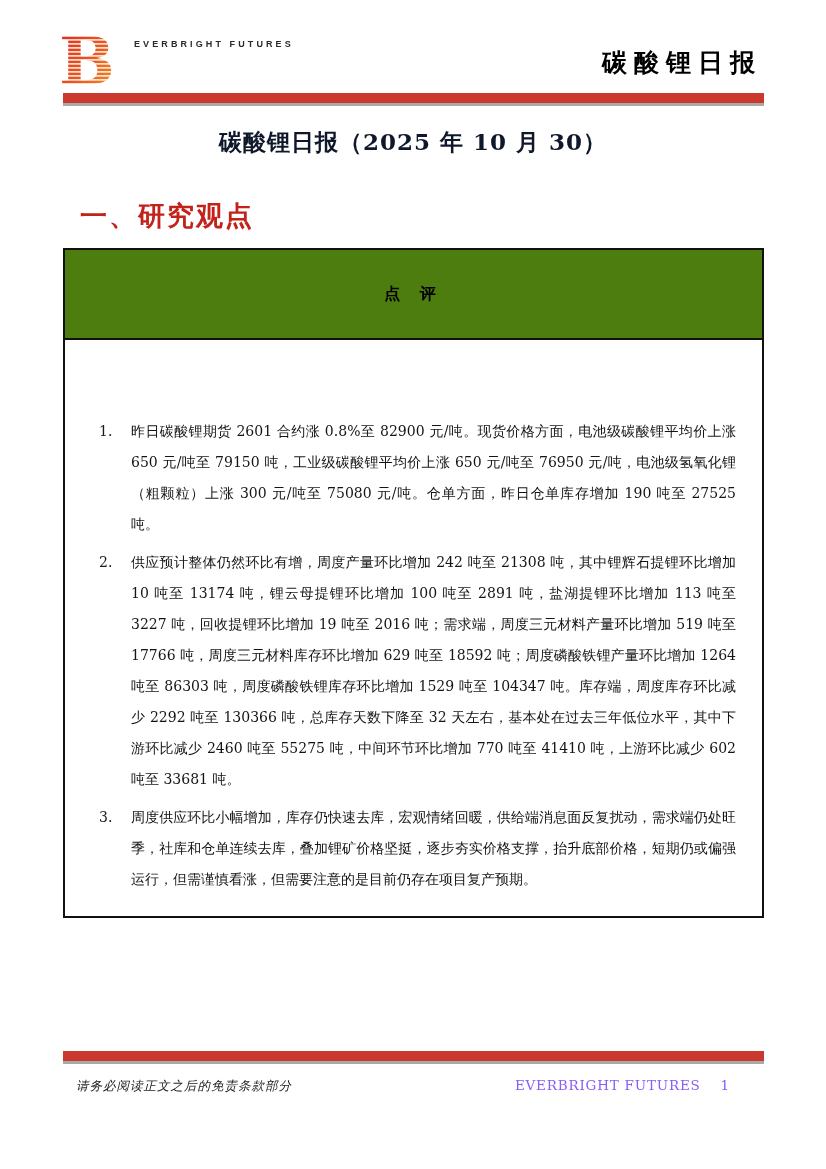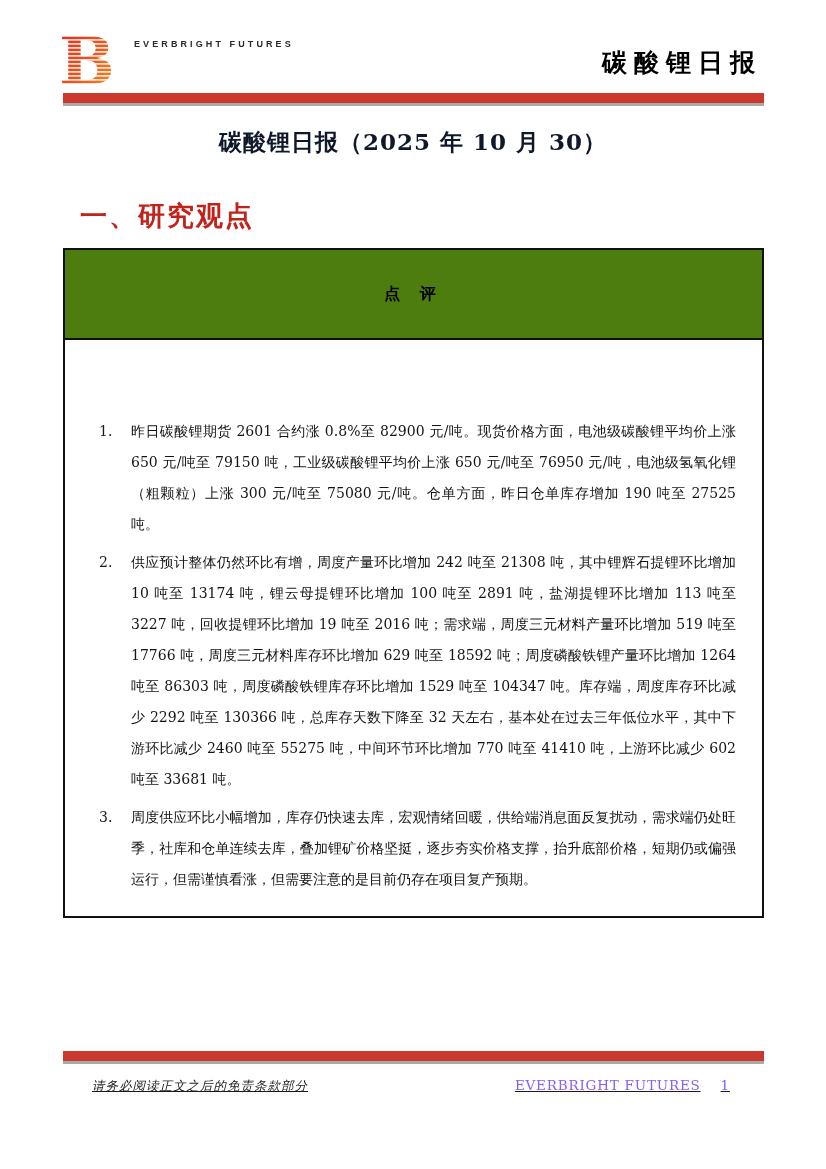--- a/index.html
+++ b/index.html
@@ -86,22 +86,22 @@
     flex: 1;
     font-size: 14px; line-height: 31px;
     text-align: justify;
     text-justify: inter-ideograph;
     color: #141414;
   }
 
   
   .footer-rule { top: 1051px; }
   .footer-row {
-    position: absolute; top: 1077px; left: 92px; right: 96px;
-    display: flex; justify-content: space-between; align-items: baseline; text-decoration: underline;
+    position: absolute; top: 1077px; left: 76px; right: 96px;
+    display: flex; justify-content: space-between; align-items: baseline;
   }
   .disclaimer {
     font-style: italic;
     font-size: 12.5px; letter-spacing: 1px; color: #222;
   }
   .footer-brand {
     font-size: 13.5px; letter-spacing: 0.8px; color: #8b5cf6;
     white-space: nowrap;
   }
   .page-num { margin-left: 20px; }

